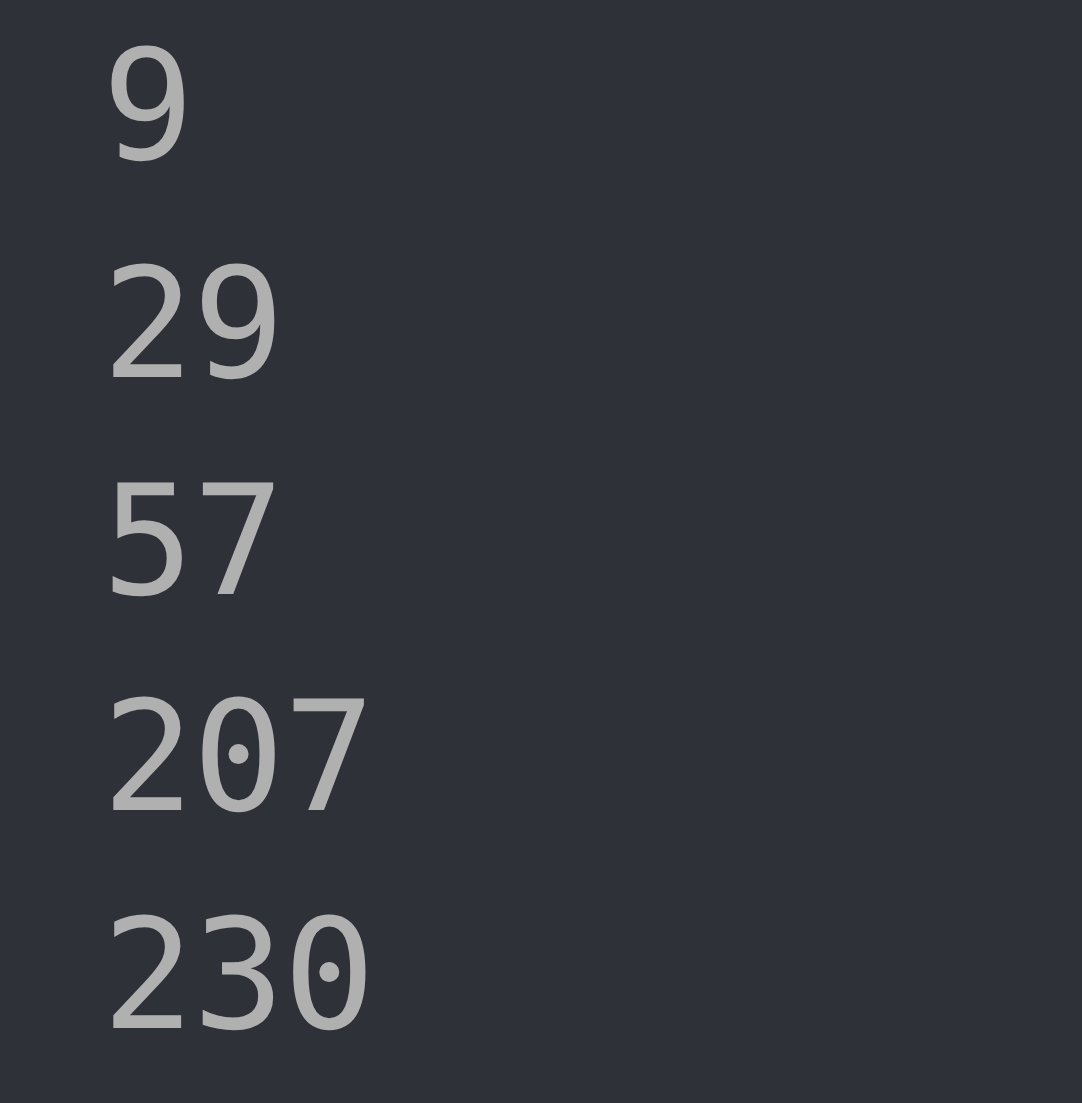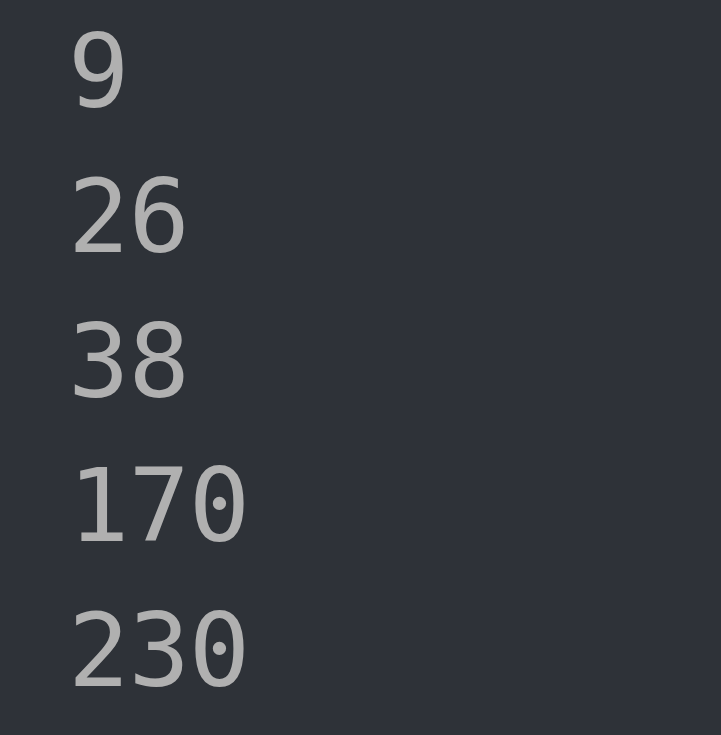--- a/index.html
+++ b/index.html
@@ -21,17 +21,17 @@
       line-height: 1.42;
       letter-spacing: -1px;
       font-weight: 400;
     }
   </style>
 </head>
 <body>
 
 <div>
   <div class="output-line">9</div>
-  <div class="output-line">26</div>
-  <div class="output-line">38</div>
-  <div class="output-line">170</div>
+  <div class="output-line">29</div>
+  <div class="output-line">57</div>
+  <div class="output-line">207</div>
   <div class="output-line">230</div>
 </div>
 
 </body></html>

